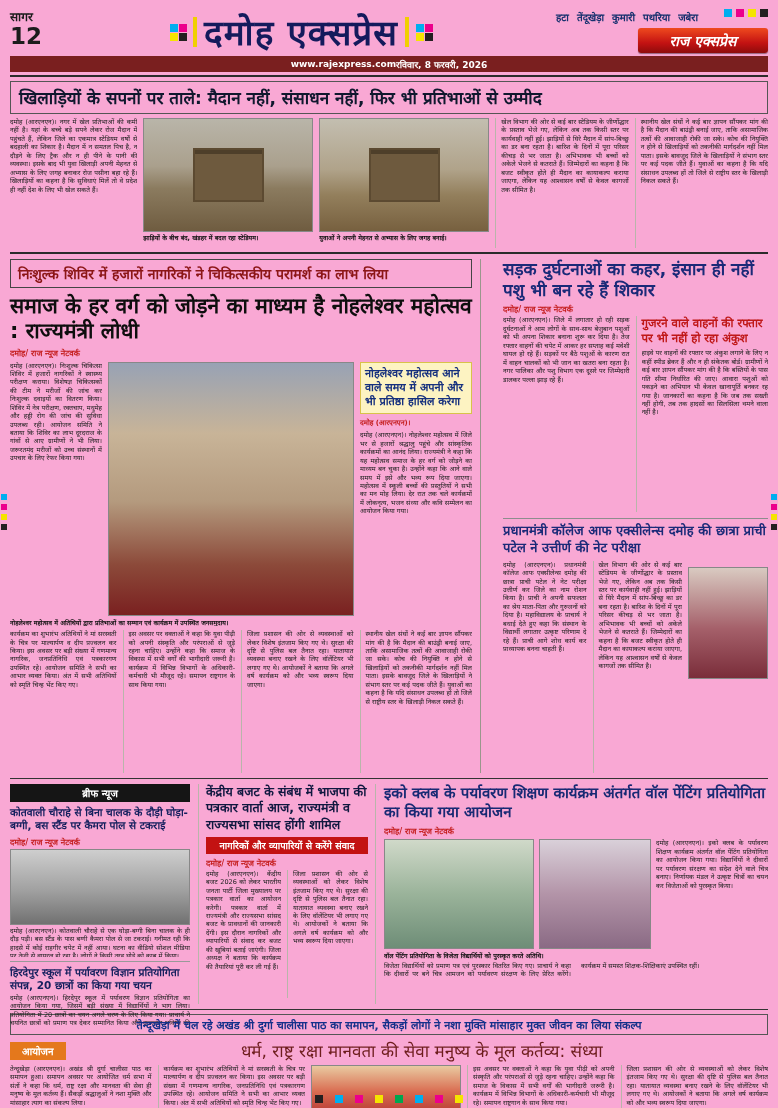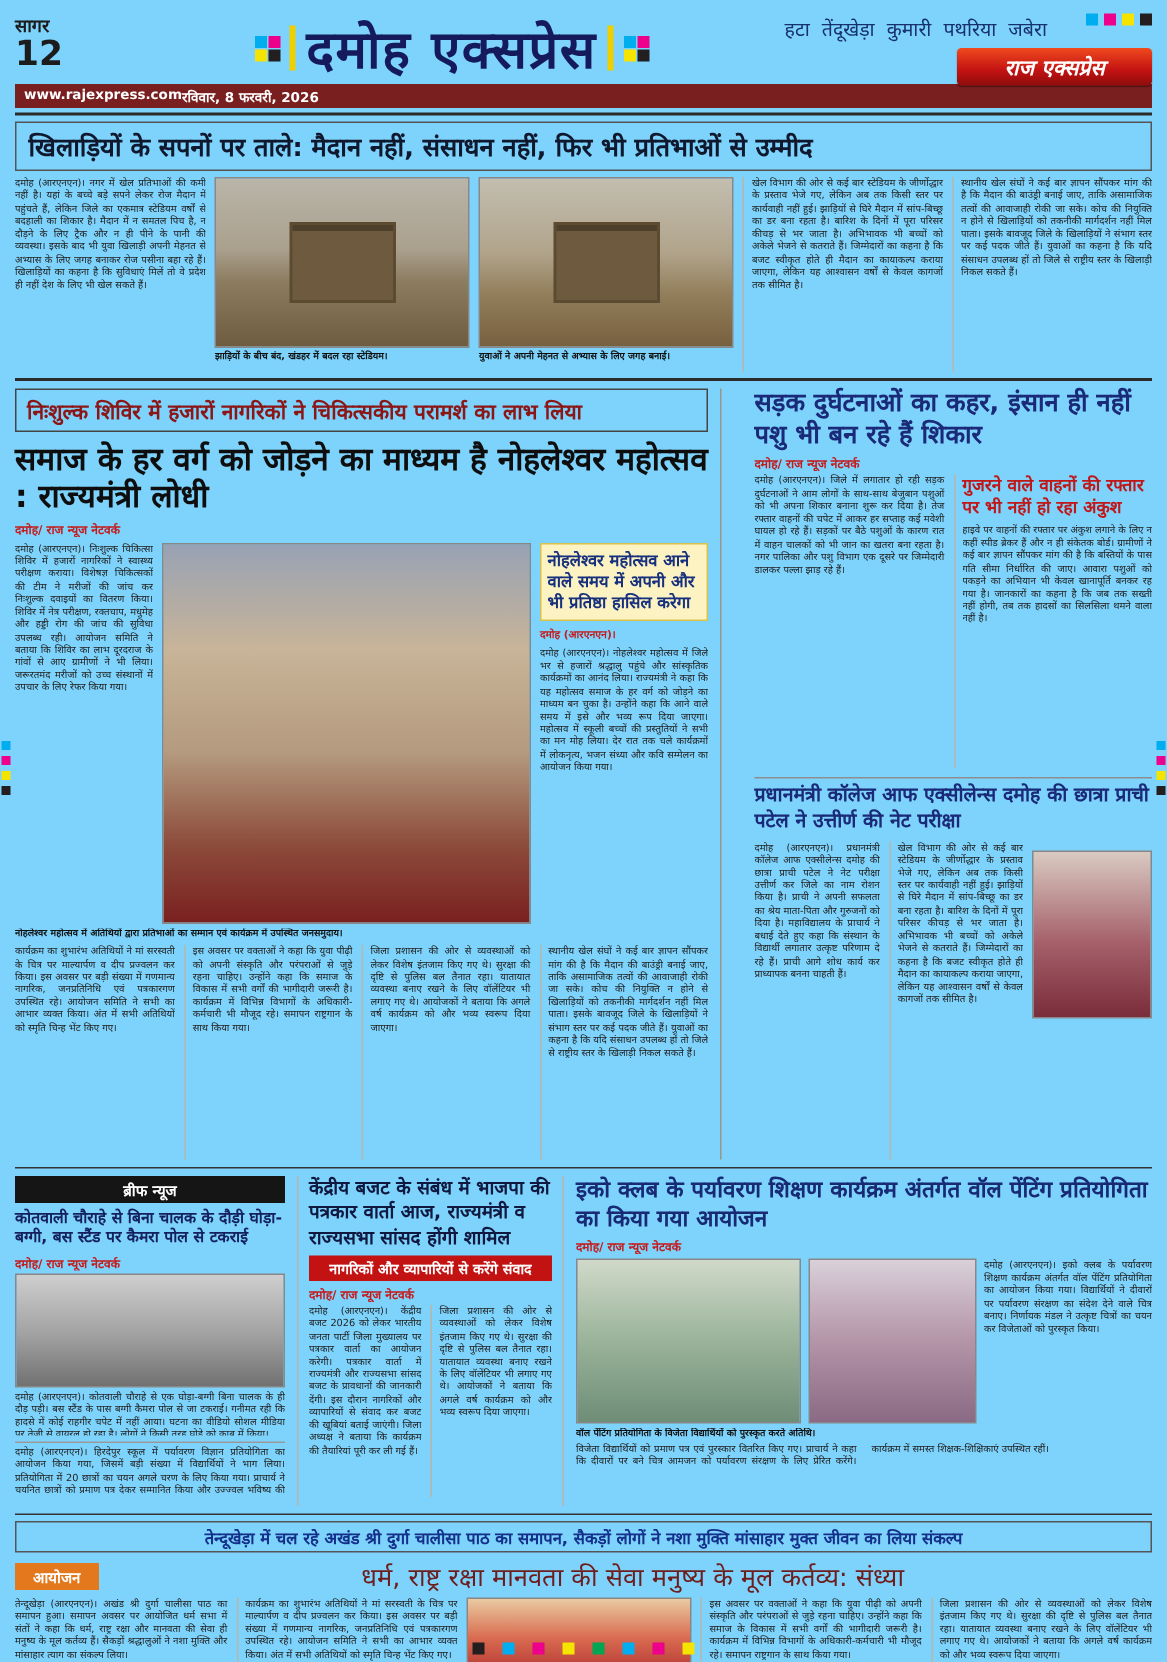--- a/index.html
+++ b/index.html
@@ -1,45 +1,45 @@
 <!DOCTYPE html>
 <html><head>
 <meta charset="utf-8">
 <style>
   * { margin:0; padding:0; box-sizing:border-box; }
   html,body { background:#e9e6df; }
   .page {
     position:relative; width:778px; height:1108px; margin:0 auto;
-    background:#7dd3fc; font-family:"DejaVu Sans", sans-serif; color:#1c1c1c;
+    background:#f9a8d4; font-family:"DejaVu Sans", sans-serif; color:#1c1c1c;
     padding:6px 10px 4px; overflow:hidden;
   }
   
   .marks-tr{position:absolute; top:9px; right:10px; display:flex; gap:4px;}
   .marks-left{position:absolute; left:1px; top:494px; display:flex; flex-direction:column; gap:4px;}
   .marks-right{position:absolute; right:1px; top:494px; display:flex; flex-direction:column; gap:4px;}
   .regmarks{position:absolute; bottom:5px; left:50%; transform:translateX(-50%); display:flex; gap:12px;}
   .sq{width:8px;height:8px;display:block;}
   .sq6{width:6px;height:6px;display:block;}
   .c-cyan{background:#00aeef}.c-mag{background:#ec008c}.c-yel{background:#f5e400}.c-blk{background:#231f20}.c-grn{background:#00a651}
   
   .hdr{display:flex; align-items:flex-start; height:48px;}
   .hdr-left{width:56px; padding-top:2px;}
   .hdr-left .lbl{font-size:12px; font-weight:bold;}
   .hdr-left .num{font-size:23px; font-weight:bold; line-height:1;}
   .mast{flex:1; display:flex; justify-content:center; align-items:center; gap:7px; padding-top:2px;}
   .mast-title{font-size:35px; font-weight:bold; color:#141a5c; letter-spacing:1px; white-space:nowrap;}
   .cmyk{display:grid; grid-template-columns:7px 7px; grid-auto-rows:7px; gap:2px;}
   .ybar{width:4px; height:30px; background:#f0cf00;}
   .hdr-right{width:232px; display:flex; flex-direction:column; align-items:flex-end; gap:4px; padding-top:4px;}
-  .towns{display:flex; gap:8px; font-size:13px; font-weight:normal; color:#17306e; white-space:nowrap; padding-right:70px;}
+  .towns{display:flex; gap:8px; font-size:10px; font-weight:bold; color:#17306e; white-space:nowrap; padding-right:70px;}
   .towns span{cursor:pointer;}
   .brand-box{width:130px; height:25px; background:linear-gradient(180deg,#ef4a1e 0%,#c31212 60%,#8e0c0c 100%);
     color:#fff; font-weight:bold; font-style:italic; font-size:14px; display:flex; align-items:center; justify-content:center;
     border-radius:3px; box-shadow:0 1px 1px rgba(0,0,0,.4); white-space:nowrap;}
-  .redbar{margin-top:2px; height:16px; background:#7a1f1f; color:#fff; display:flex; justify-content:flex-start;
+  .redbar{margin-top:2px; height:16px; background:#7a1f1f; color:#fff; display:flex; justify-content:center;
     align-items:center; font-size:9px; font-weight:bold; padding:0 6px;}
   
   .bt{font-size:6.5px; line-height:1.3; text-align:justify; color:#222; overflow:hidden;}
   .byline{color:#c41c1c; font-size:8px; font-weight:bold; margin:3px 0 2px; white-space:nowrap; overflow:hidden;}
   .cap{font-size:6.3px; font-weight:bold; color:#111; line-height:1.2; overflow:hidden;}
   .ph{position:relative; overflow:hidden; border:1px solid #888;}
   .ph-stadium1{background:linear-gradient(180deg,#b9b5a9 0%,#aaa08d 42%,#8b7b5f 62%,#6f5c40 100%);}
   .ph-stadium2{background:linear-gradient(180deg,#c3beb0 0%,#b0a38a 45%,#937f5c 68%,#77603f 100%);}
   .gate{position:absolute; left:30%; top:28%; width:40%; height:44%; background:#6e5a3e; border-top:4px solid #4e3f2a; box-shadow:0 0 0 2px #5c4a31;}
   .ph-fest{background:linear-gradient(180deg,#98a2b4 0%,#c8b498 28%,#b49a7e 55%,#8c4a3a 80%,#7a2020 100%);}
@@ -240,20 +240,21 @@
 
   <section class="lower">
 
     <div class="low-a">
       <div class="brief-banner">ब्रीफ न्यूज</div>
       <div class="briefA-head">कोतवाली चौराहे से बिना चालक के दौड़ी घोड़ा-बग्गी, बस स्टैंड पर कैमरा पोल से टकराई</div>
       <div class="byline">दमोह/ राज न्यूज नेटवर्क</div>
       <div class="ph ph-horse ph-horse-box"></div>
       <div class="bt" style="height:30px">दमोह (आरएनएन)। कोतवाली चौराहे से एक घोड़ा-बग्गी बिना चालक के ही दौड़ पड़ी। बस स्टैंड के पास बग्गी कैमरा पोल से जा टकराई। गनीमत रही कि हादसे में कोई राहगीर चपेट में नहीं आया। घटना का वीडियो सोशल मीडिया पर तेजी से वायरल हो रहा है। लोगों ने किसी तरह घोड़े को काबू में किया।</div>
       <div class="briefA-rule"></div>
+      <div class="briefA-head">हिरदेपुर स्कूल में पर्यावरण विज्ञान प्रतियोगिता संपन्न, 20 छात्रों का किया गया चयन</div>
       <div class="bt" style="height:34px">दमोह (आरएनएन)। हिरदेपुर स्कूल में पर्यावरण विज्ञान प्रतियोगिता का आयोजन किया गया, जिसमें बड़ी संख्या में विद्यार्थियों ने भाग लिया। प्रतियोगिता में 20 छात्रों का चयन अगले चरण के लिए किया गया। प्राचार्य ने चयनित छात्रों को प्रमाण पत्र देकर सम्मानित किया और उज्ज्वल भविष्य की कामना की।</div>
     </div>
 
     <div class="low-b">
       <div class="budget-head">केंद्रीय बजट के संबंध में भाजपा की पत्रकार वार्ता आज, राज्यमंत्री व राज्यसभा सांसद होंगी शामिल</div>
       <div class="red-banner">नागरिकों और व्यापारियों से करेंगे संवाद</div>
       <div class="byline">दमोह/ राज न्यूज नेटवर्क</div>
       <div class="b-row">
         <div class="bt">दमोह (आरएनएन)। केंद्रीय बजट 2026 को लेकर भारतीय जनता पार्टी जिला मुख्यालय पर पत्रकार वार्ता का आयोजन करेगी। पत्रकार वार्ता में राज्यमंत्री और राज्यसभा सांसद बजट के प्रावधानों की जानकारी देंगी। इस दौरान नागरिकों और व्यापारियों से संवाद कर बजट की खूबियां बताई जाएंगी। जिला अध्यक्ष ने बताया कि कार्यक्रम की तैयारियां पूरी कर ली गई हैं।</div>
         <div class="bt rule-l">जिला प्रशासन की ओर से व्यवस्थाओं को लेकर विशेष इंतजाम किए गए थे। सुरक्षा की दृष्टि से पुलिस बल तैनात रहा। यातायात व्यवस्था बनाए रखने के लिए वॉलेंटियर भी लगाए गए थे। आयोजकों ने बताया कि अगले वर्ष कार्यक्रम को और भव्य स्वरूप दिया जाएगा।</div>

